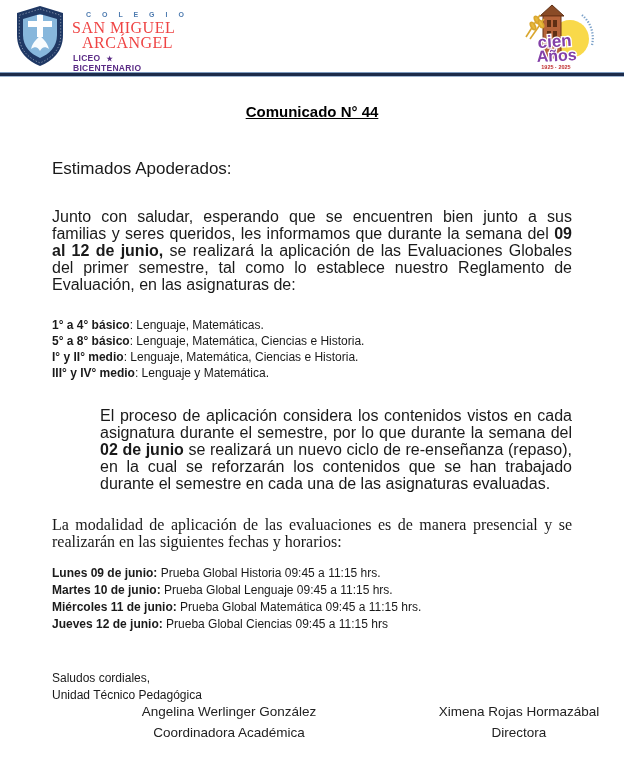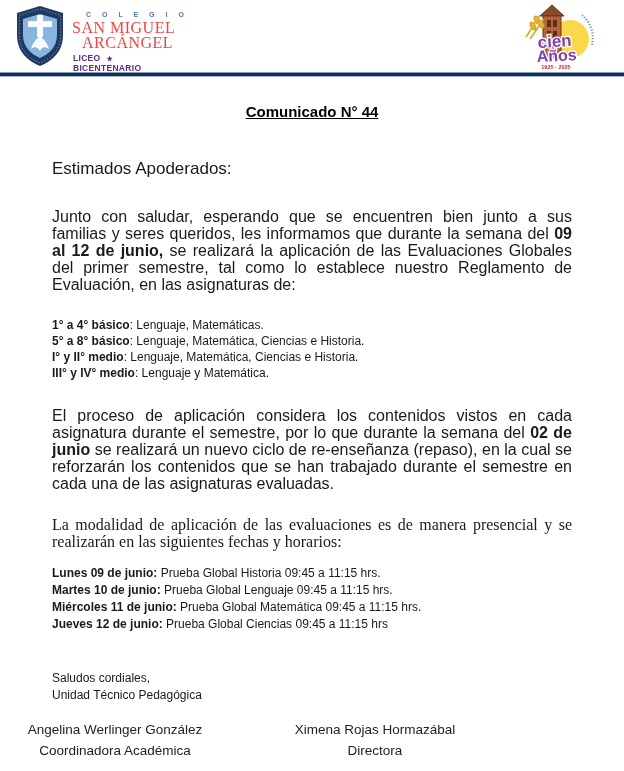--- a/index.html
+++ b/index.html
@@ -79,35 +79,35 @@
   .salutation { margin-top: 39px; font-size: 17px; }
   p.para {
     font-size: 16px;
     line-height: 17px;
     text-align: justify;
     color: #1a1a1a;
   }
   .p1 { margin-top: 29px; }
   .list-block { margin-top: 24px; font-size: 12px; line-height: 16px; }
   .list-block .line { white-space: nowrap; }
-  .p2 { margin-top: 26px; }
+  .p2 { margin-top: 26px; margin-left: 48px; }
   .p3 { margin-top: 24px; font-family: Liberation Serif, serif; }
   .schedule-block { margin-top: 15px; font-size: 12px; line-height: 17px; }
   .closing-block { margin-top: 37px; font-size: 12px; line-height: 17px; }
   .b { font-weight: bold; }
 
   
   .signatures {
     position: absolute;
     left: 0;
-    bottom: 10px;
+    bottom: 28px;
     width: 100%;
     display: flex;
-    justify-content: flex-start;
-    gap: 40px;
+    justify-content: flex-end;
+    gap: 70px;
   }
   .sig {
     text-align: center;
     font-size: 13.5px;
     line-height: 21px;
     color: #222;
   }
   .sig-left { width: 230px; }
   .sig-right { width: 210px; }
 </style>

